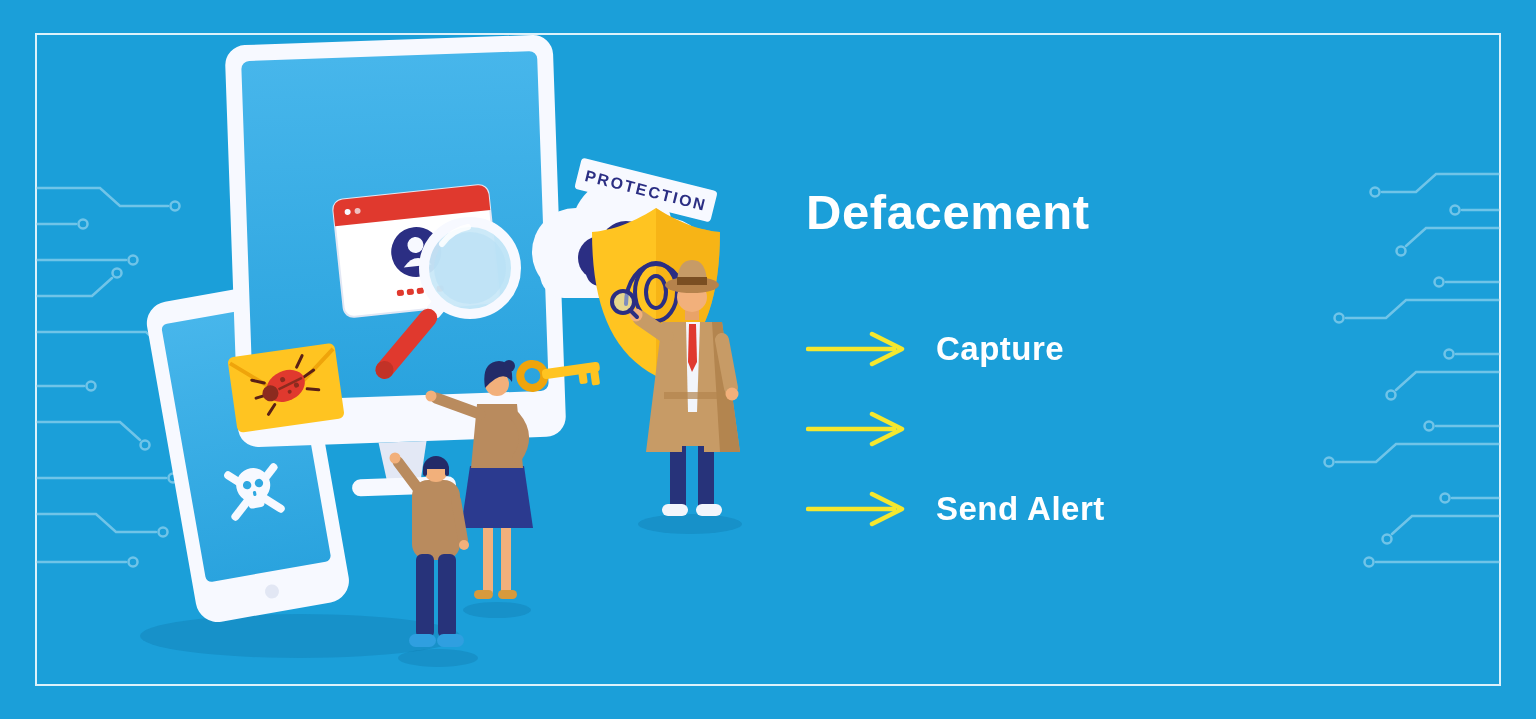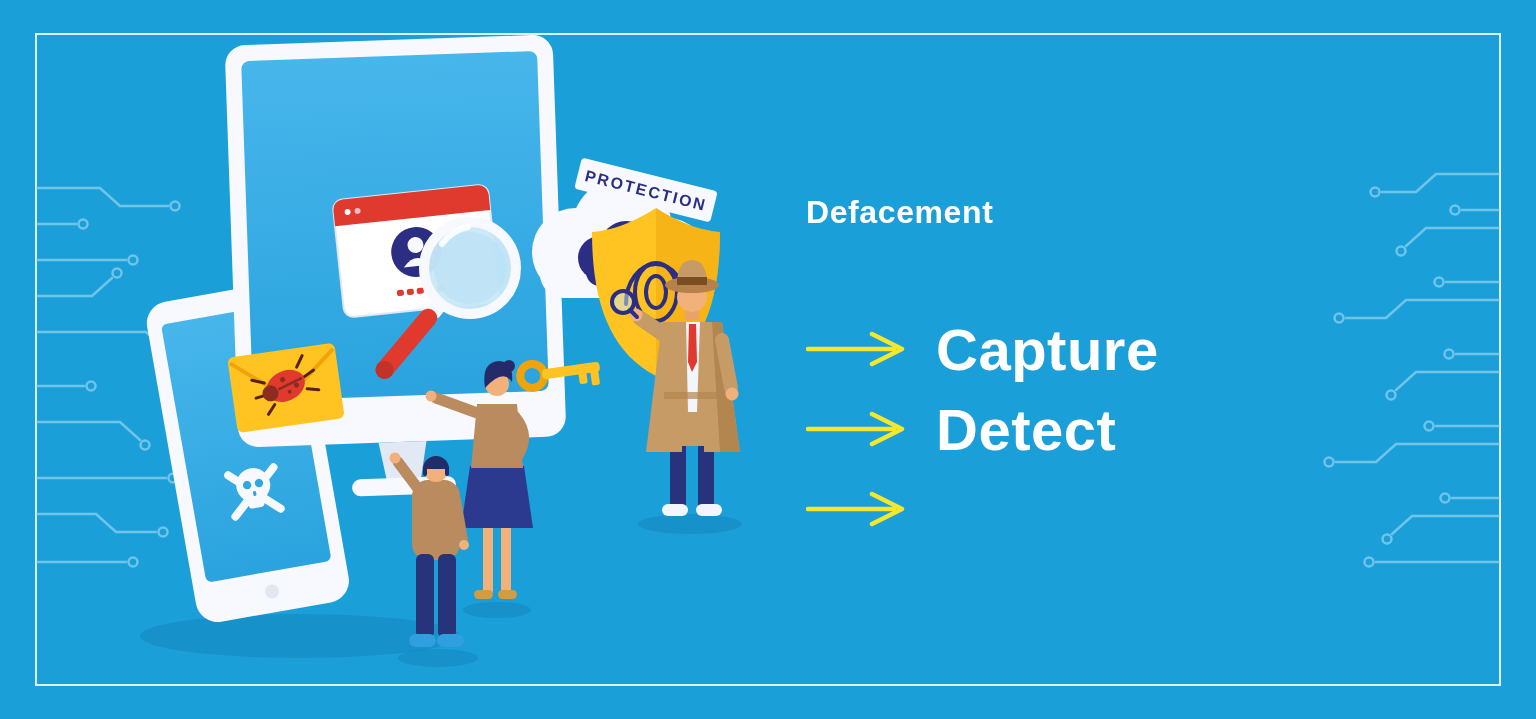--- a/index.html
+++ b/index.html
@@ -15,30 +15,30 @@
     left:35px;top:33px;right:35px;bottom:33px;
     border:2px solid rgba(255,255,255,0.85);
     z-index:0;
   }
   .circuit{position:absolute;z-index:0;}
   .circuit-left{left:36px;top:180px;}
   .circuit-right{left:1286px;top:168px;}
   .illustration{position:absolute;left:0;top:0;z-index:1;}
   .title{
     position:absolute;left:806px;top:182px;z-index:2;
-    color:#FFFFFF;font-weight:700;font-size:32px;line-height:60px;
+    color:#FFFFFF;font-weight:700;font-size:49px;line-height:60px;
     letter-spacing:0.6px;
   }
   .step-row{
     position:absolute;left:806px;z-index:2;
     display:flex;align-items:center;height:58px;
   }
   .step-row .arrow{margin-right:26px;display:block;}
   .step-label{
-    color:#FFFFFF;font-weight:700;font-size:58px;letter-spacing:0.5px;
+    color:#FFFFFF;font-weight:700;font-size:33px;letter-spacing:0.5px;
   }
   .row-0{top:320px;} .row-1{top:400px;} .row-2{top:480px;}
 </style>
 </head>
 <body>
 
 <div class="canvas">
 
   <div class="frame"></div>
 
@@ -299,25 +299,25 @@
     <span class="step-label">Capture</span>
   </div>
 
   <div class="step-row row-1">
     <svg class="arrow" width="104" height="36" viewBox="0 0 104 36">
       <g stroke="#F5E72E" stroke-width="4.5" fill="none" stroke-linecap="round" stroke-linejoin="round">
         <line x1="2" y1="18" x2="88" y2="18"></line>
         <polyline points="66,3 96,18 66,33"></polyline>
       </g>
     </svg>
-    <span class="step-label">Detect</span>
   </div>
 
   <div class="step-row row-2">
     <svg class="arrow" width="104" height="36" viewBox="0 0 104 36">
       <g stroke="#F5E72E" stroke-width="4.5" fill="none" stroke-linecap="round" stroke-linejoin="round">
         <line x1="2" y1="18" x2="88" y2="18"></line>
         <polyline points="66,3 96,18 66,33"></polyline>
       </g>
     </svg>
+    <span class="step-label">Send Alert</span>
   </div>
 
 </div>
 
 </body></html>

